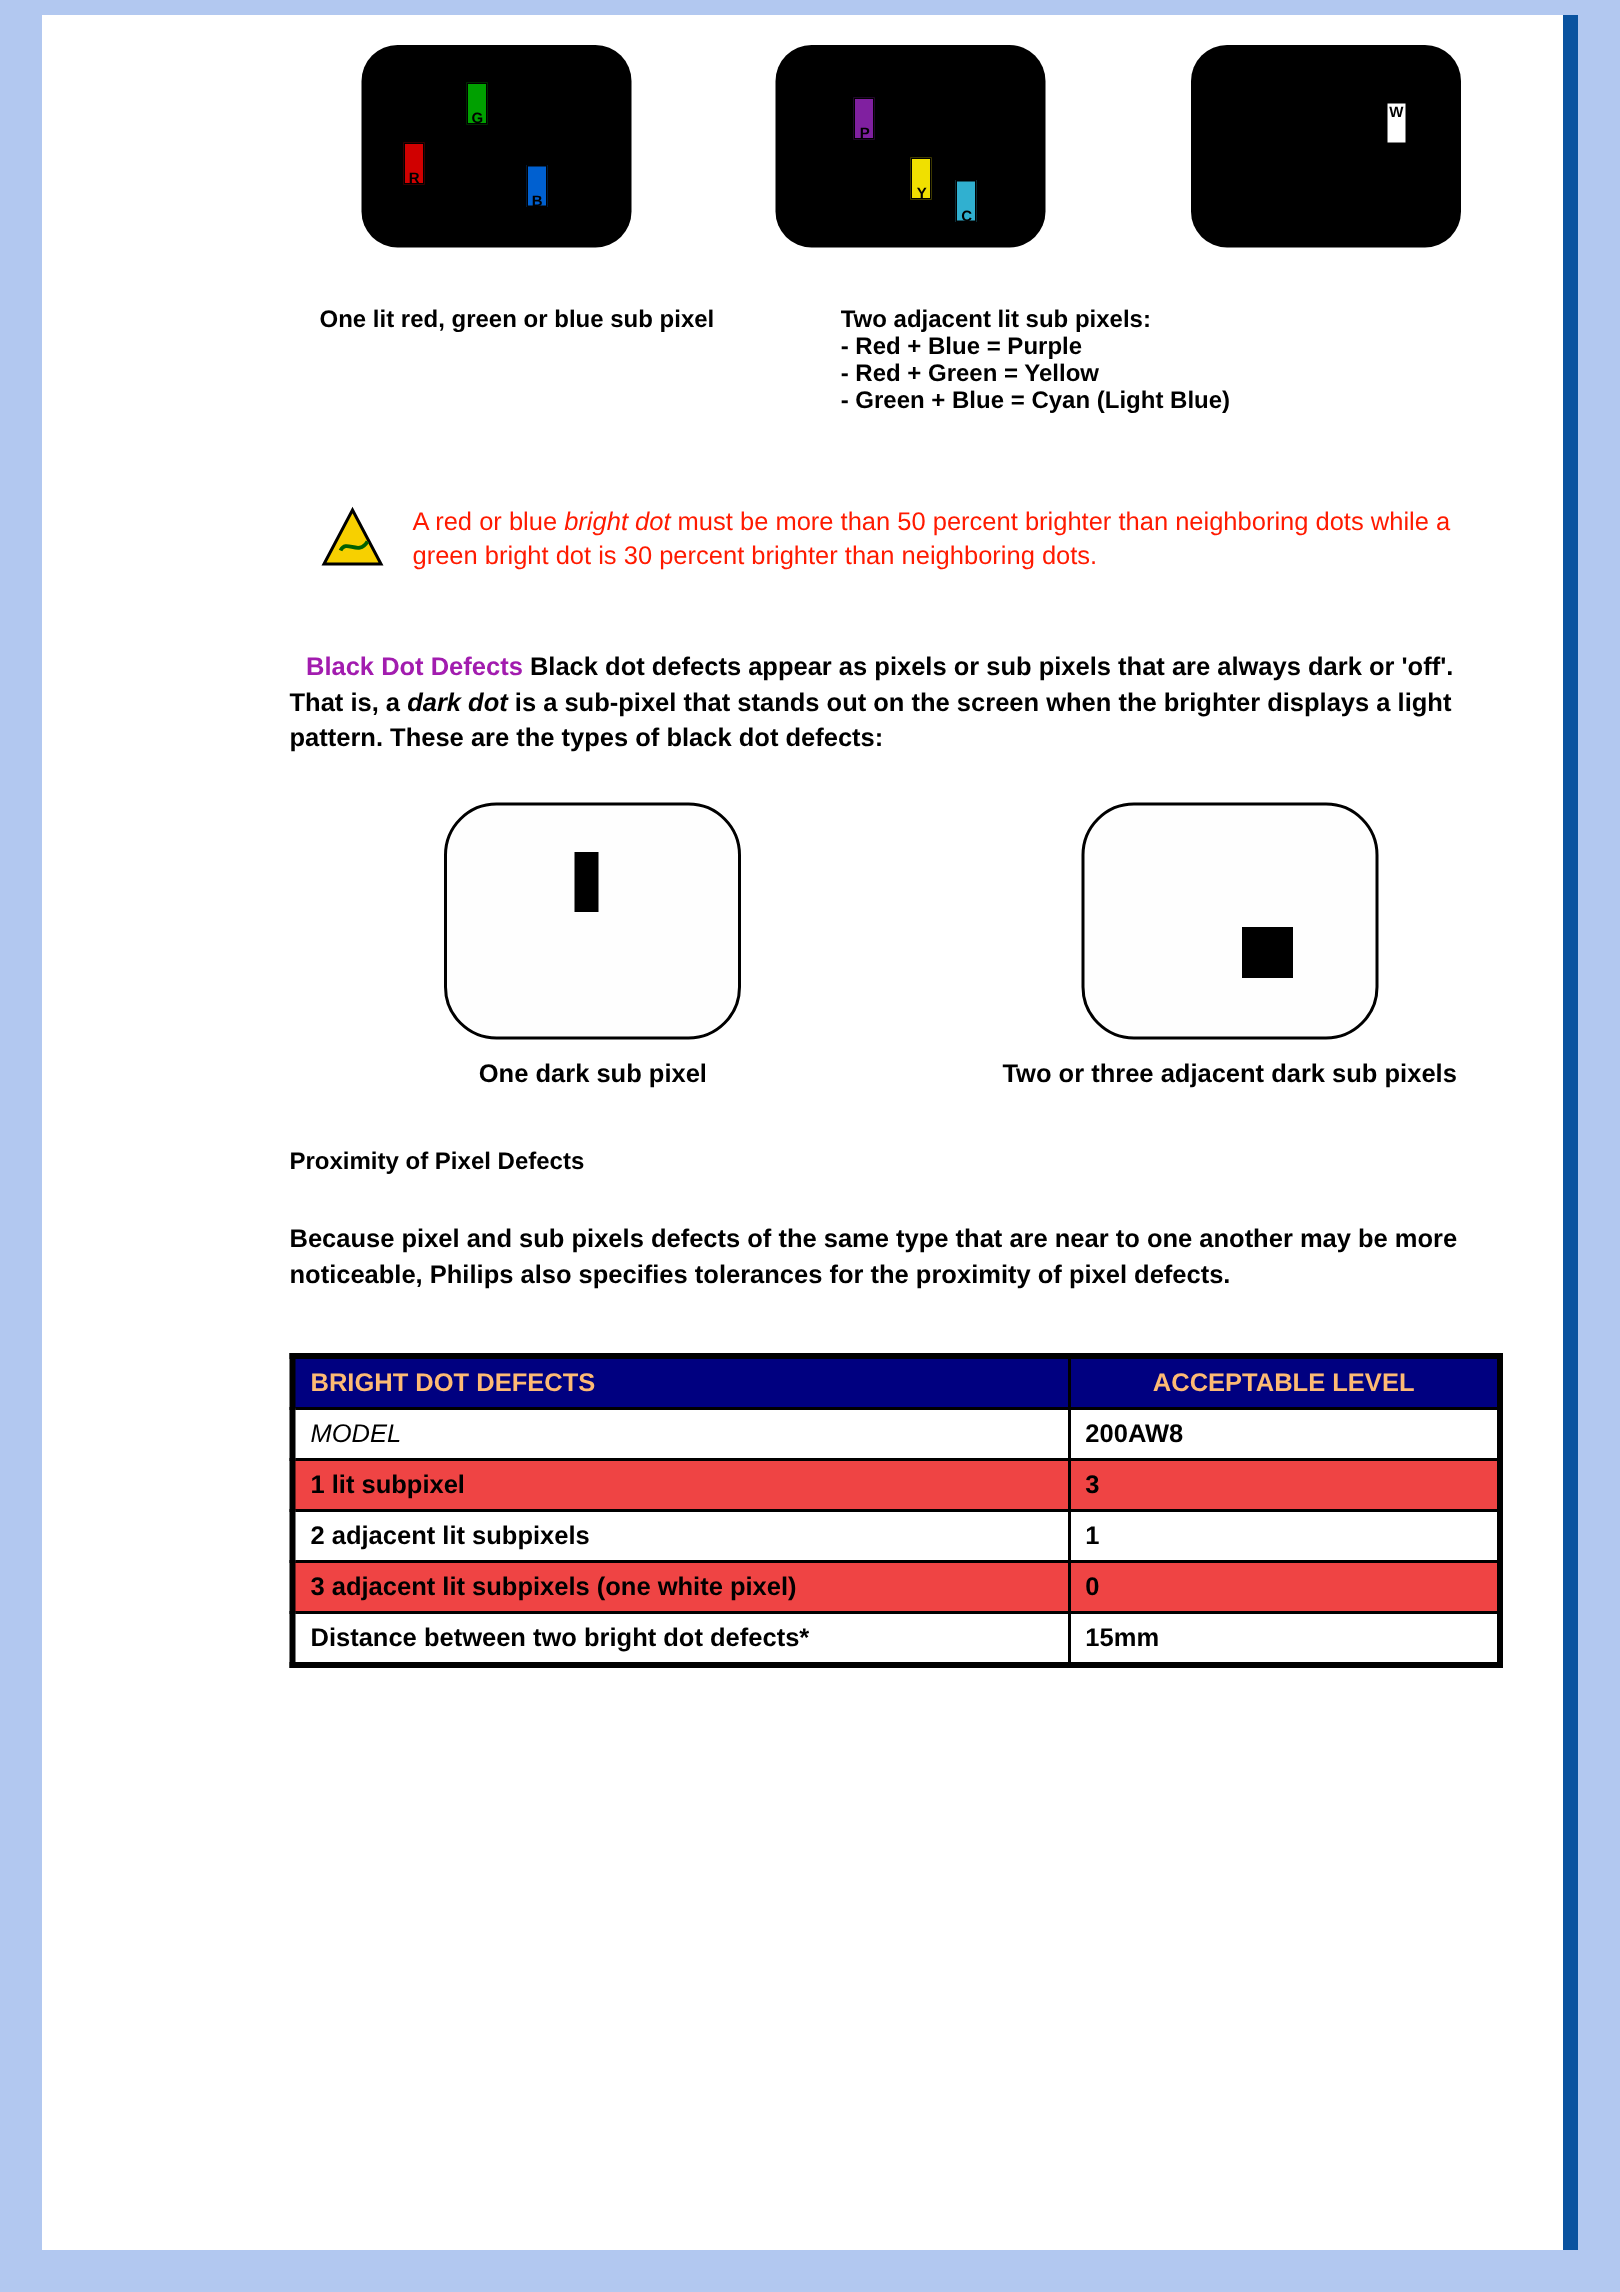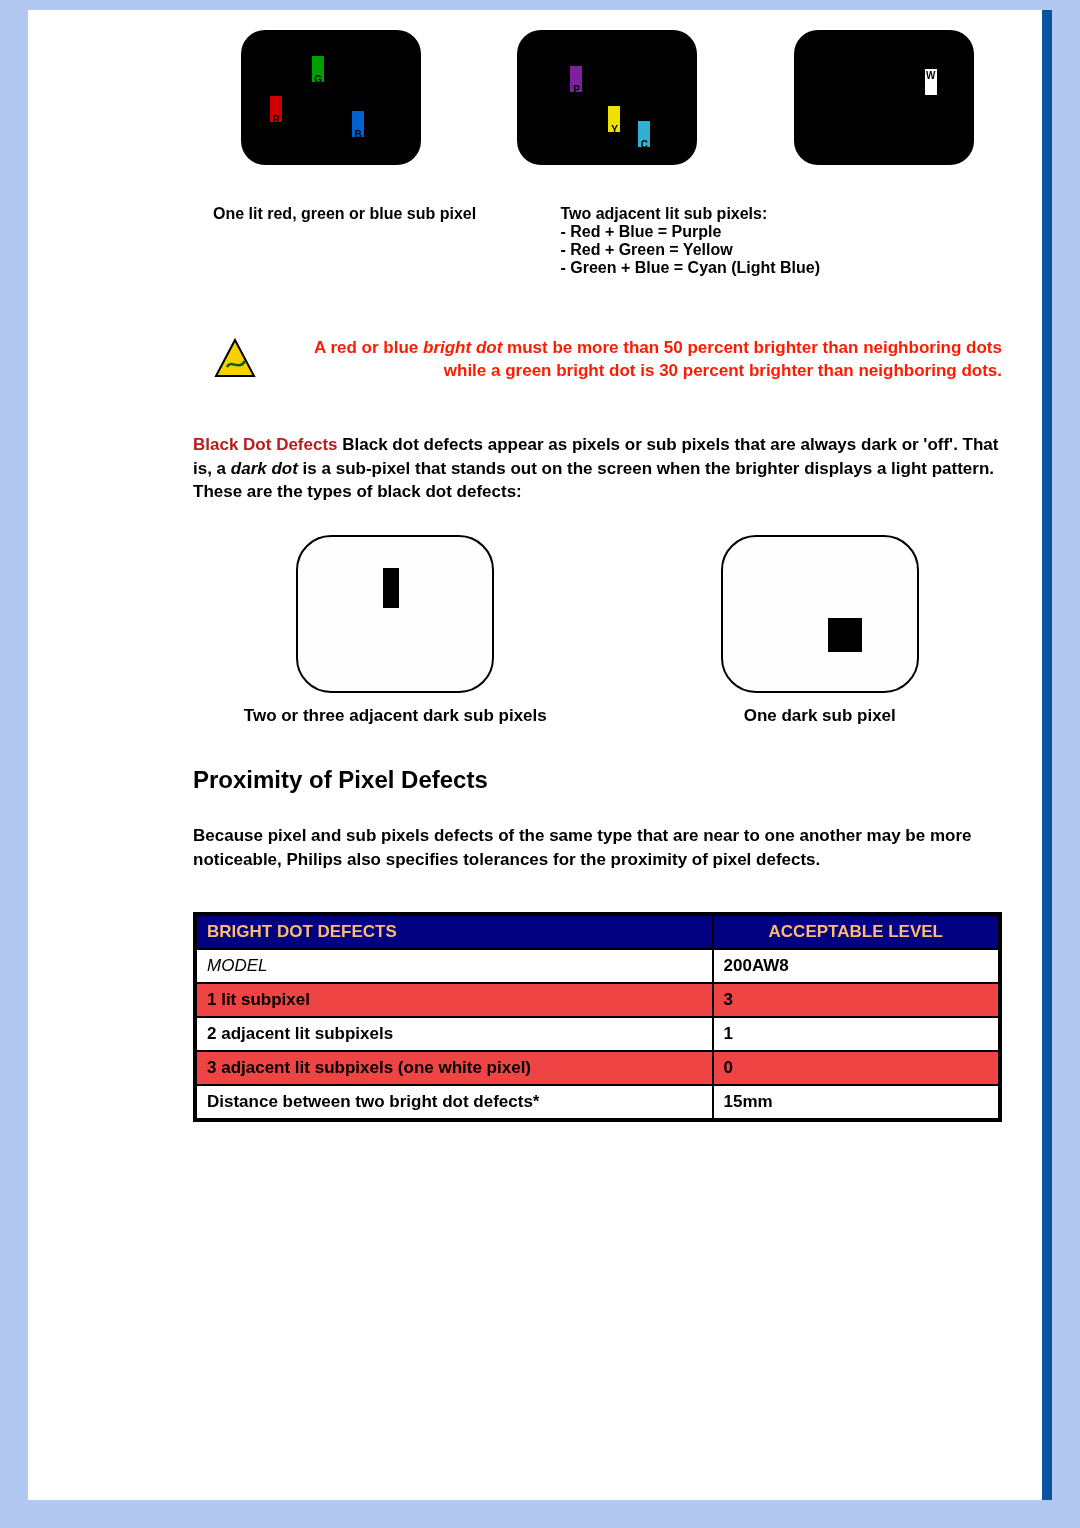--- a/index.html
+++ b/index.html
@@ -87,34 +87,33 @@
   }
   .warn-icon {
     width: 44px;
     height: 44px;
     flex-shrink: 0;
     position: relative;
   }
   .warn-icon svg { width:100%; height:100%; }
   .note-text {
     color: #ff1a00;
-    font-weight: bold;
+    font-weight: normal;
     font-size: 17px;
     line-height: 1.35;
-    text-align: right;
   }
   .note-text .it { font-style: italic; }
 
   .para {
     font-weight: bold;
     font-size: 17px;
     line-height: 1.4;
     margin: 30px 0 30px 0 ;
   }
-  .para .blue { color: #b91c1c; }
+  .para .blue { color: #a21caf; margin-left: 11px; }
   .para .it { font-style: italic; font-weight: bold;}
   .black-dot-row {
     display: flex;
     justify-content: space-around;
     gap: 60px;
     margin: 30px 0 12px 0;
   }
   .light-tile {
     width: 200px;
     height: 160px;
@@ -126,21 +125,21 @@
     justify-content: space-around;
     gap: 60px;
     font-weight: bold;
     font-size: 17px;
     margin-bottom: 40px;
   }
   .bd-caption-row span { flex:1; text-align:center; }
 
   .section-head {
     font-weight: bold;
-    font-size: 24px;
+    font-size: 16px;
     margin: 20px 0 20px 0;
   }
 
   table.defects {
     width: 100%;
     border-collapse: collapse;
     border: 4px solid #000;
     margin-top: 40px;
   }
   table.defects th, table.defects td {
@@ -235,22 +234,22 @@
         </svg>
       </div>
       <div class="light-tile">
         <svg viewBox="0 0 200 160">
           <rect x="2" y="2" width="196" height="156" rx="34" ry="34" fill="#fefefe" stroke="#000" stroke-width="2"></rect>
           <rect x="108" y="84" width="34" height="34" fill="#000"></rect>
         </svg>
       </div>
     </div>
     <div class="bd-caption-row">
+      <span>One dark sub pixel</span>
       <span>Two or three adjacent dark sub pixels</span>
-      <span>One dark sub pixel</span>
     </div>
 
     <div class="section-head" style="margin-left:-20px;">Proximity of Pixel Defects</div>
     <div class="para" style="margin-left:-20px;">Because pixel and sub pixels defects of the same type that are near to one another may be more noticeable, Philips also specifies tolerances for the proximity of pixel defects.</div>
 
     <table class="defects" style="margin-left:-20px; width:calc(100% + 20px);">
       <thead>
         <tr>
           <th class="hdr">BRIGHT DOT DEFECTS</th>
           <th class="hdr right">ACCEPTABLE LEVEL</th>

